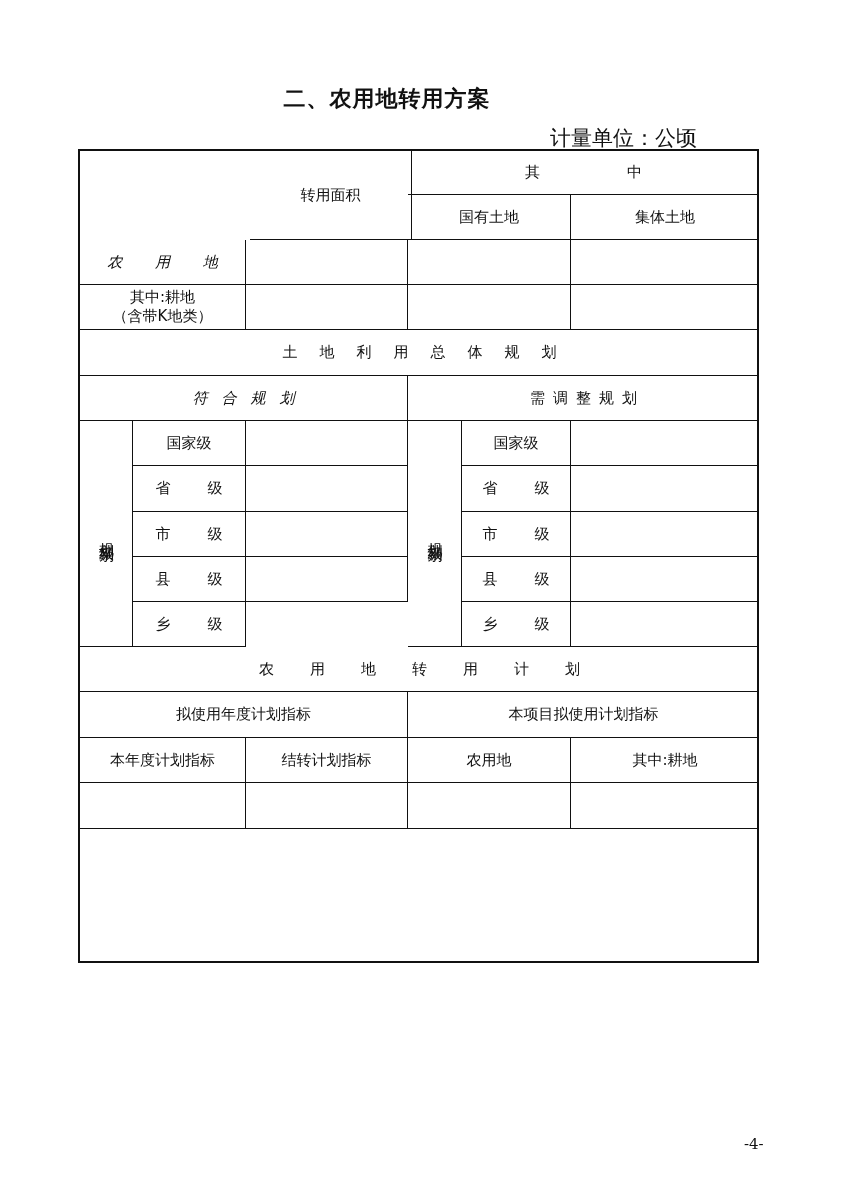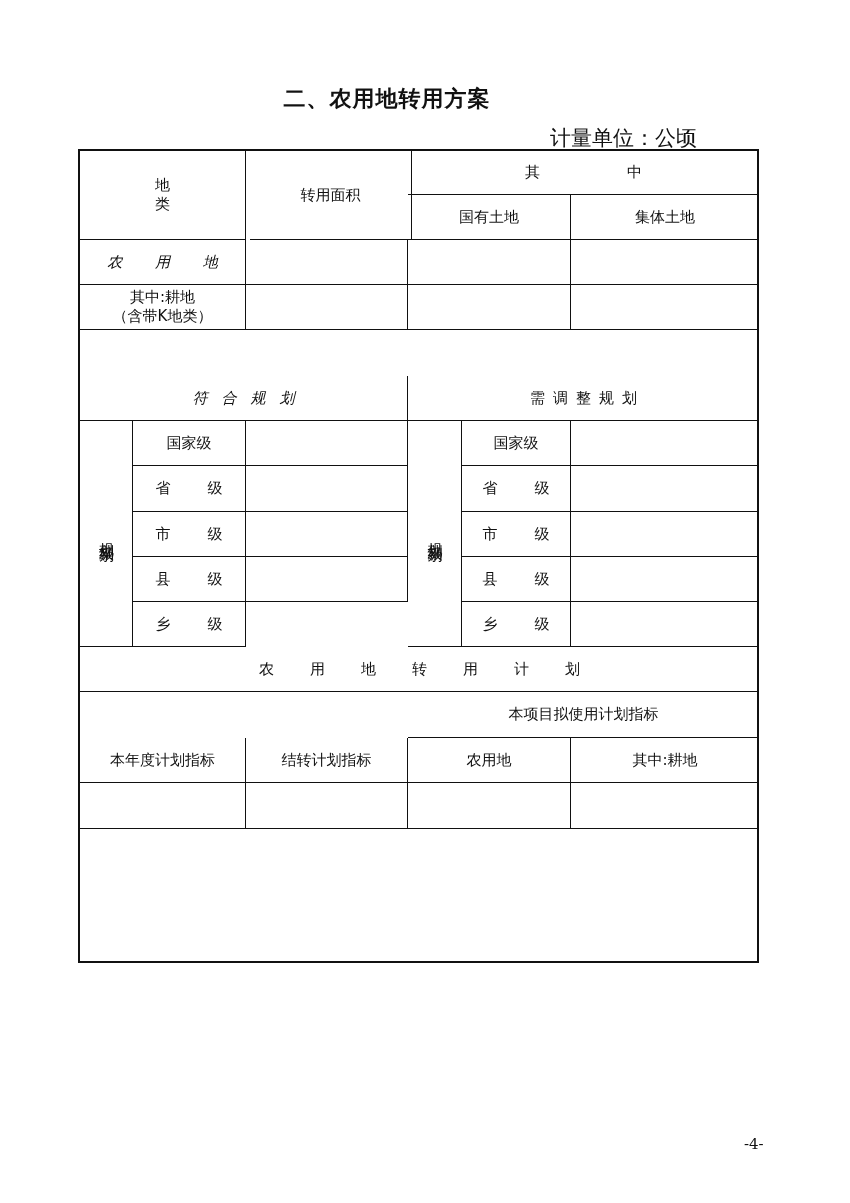--- a/index.html
+++ b/index.html
@@ -19,23 +19,20 @@
   .lvl { letter-spacing: 16px; padding-left: 16px; }
 </style>
 </head>
 <body>
 
 <div class="title">二、农用地转用方案</div>
 <div class="unit">计量单位：公顷</div>
 
 <div class="grid">
 
-  <div class="cell" style="left:0;top:0;width:166px;height:89px;">
-      <span class="sp4">地　类</span>
-    </div>
   <div class="cell" style="left:170px;top:0;width:162px;height:89px;">转用面积</div>
   <div class="cell" style="left:328px;top:44px;width:163px;height:45px;">国有土地</div>
   <div class="cell nr" style="left:328px;top:0;width:351px;height:44px;">
       <span class="sp4">其　中</span>
     </div>
   <div class="cell nr" style="left:491px;top:44px;width:188px;height:45px;">集体土地</div>
 
   <div class="cell" style="left:0;top:89px;width:166px;height:45px;">
       <span class="sp2">农 用 地</span>
     </div>
@@ -44,20 +41,23 @@
   <div class="cell nr" style="left:491px;top:89px;width:188px;height:45px;"></div>
 
   <div class="cell" style="left:0;top:134px;width:166px;height:45px;flex-direction:column;">
     <span>其中:耕地</span>
     <span>（含带K地类）</span>
   </div>
   <div class="cell" style="left:166px;top:134px;width:162px;height:45px;"></div>
   <div class="cell" style="left:328px;top:134px;width:163px;height:45px;"></div>
   <div class="cell nr" style="left:491px;top:134px;width:188px;height:45px;"></div>
 
+  <div class="cell nr" style="left:0;top:179px;width:679px;height:46px;">
+      <span class="sp3">土地利用总体规划</span>
+    </div>
   <div class="cell" style="left:0;top:225px;width:328px;height:45px;">
       <span class="sp2">符合规划</span>
     </div>
   <div class="cell nr" style="left:328px;top:225px;width:351px;height:45px;">
       <span class="sp1">需调整规划</span>
     </div>
 
   <div class="cell" style="left:0;top:270px;width:53px;height:226px;">
       <span class="vert">规划级别</span>
     </div>
@@ -99,20 +99,21 @@
     </div>
   <div class="cell nr" style="left:491px;top:406px;width:188px;height:45px;"></div>
   <div class="cell" style="left:382px;top:451px;width:109px;height:45px;">
       <span class="lvl">乡 级</span>
     </div>
   <div class="cell nr" style="left:491px;top:451px;width:188px;height:45px;"></div>
 
   <div class="cell nr" style="left:0;top:496px;width:679px;height:45px;">
       <span class="sp4">农用地转用计划</span>
     </div>
+  <div class="cell" style="left:0;top:541px;width:328px;height:46px;">拟使用年度计划指标</div>
   <div class="cell nr" style="left:328px;top:541px;width:351px;height:46px;">本项目拟使用计划指标</div>
 
   <div class="cell" style="left:166px;top:587px;width:162px;height:45px;">结转计划指标</div>
   <div class="cell" style="left:0;top:587px;width:166px;height:45px;">本年度计划指标</div>
   <div class="cell" style="left:328px;top:587px;width:163px;height:45px;">农用地</div>
   <div class="cell nr" style="left:491px;top:587px;width:188px;height:45px;">其中:耕地</div>
 
   <div class="cell" style="left:0;top:632px;width:166px;height:46px;"></div>
   <div class="cell" style="left:166px;top:632px;width:162px;height:46px;"></div>
   <div class="cell" style="left:328px;top:632px;width:163px;height:46px;"></div>

